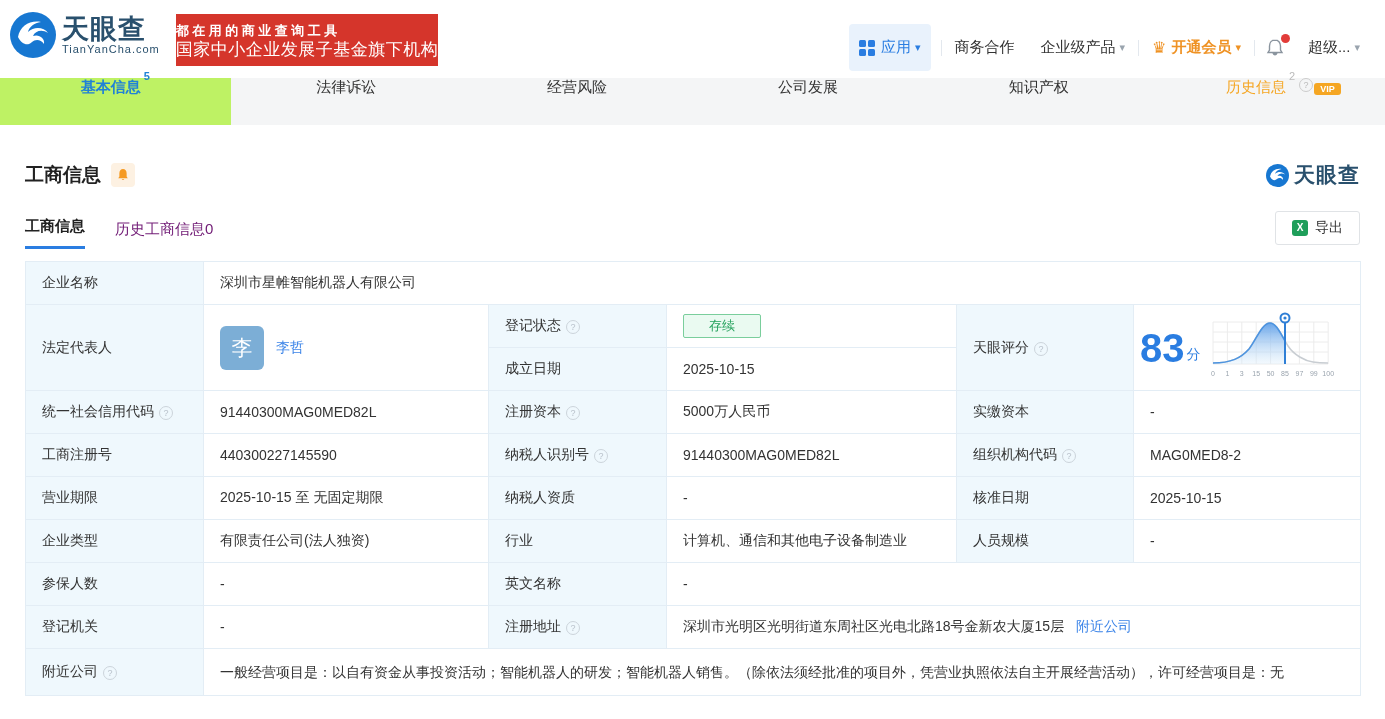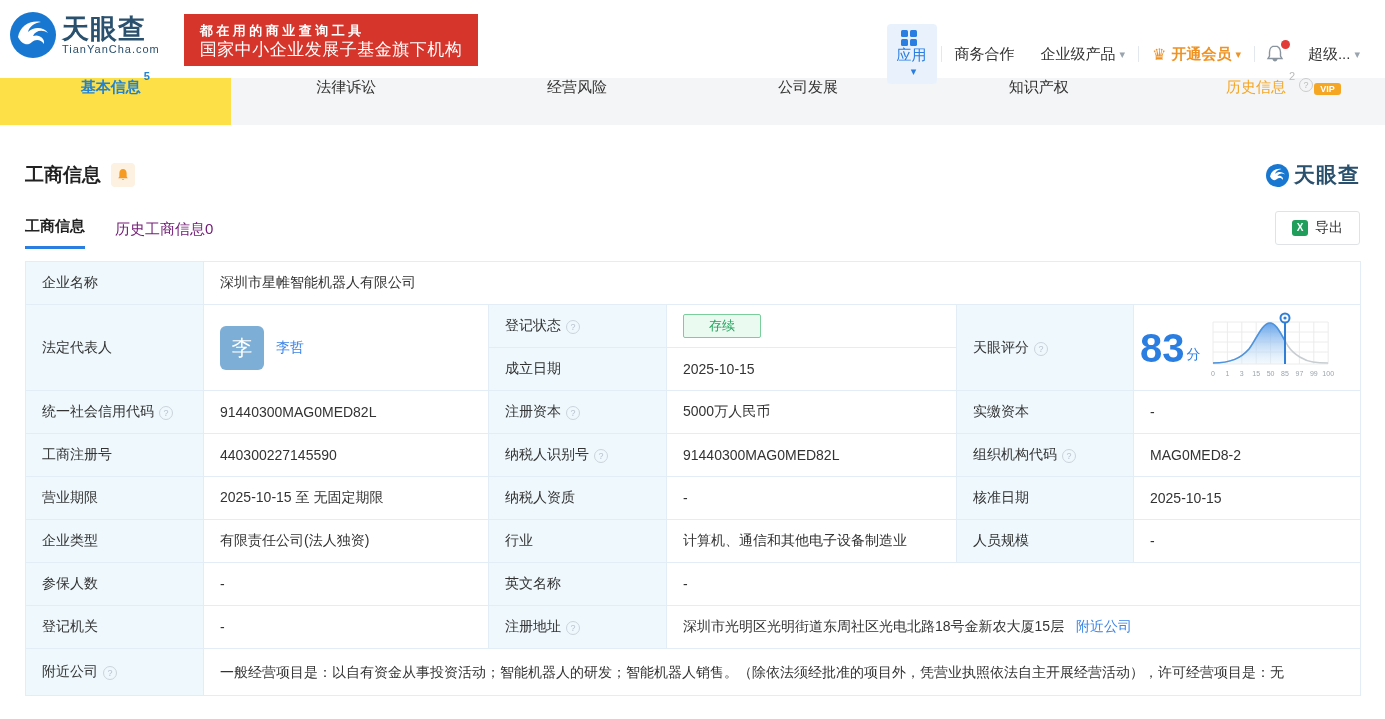--- a/index.html
+++ b/index.html
@@ -6,56 +6,56 @@
   html,body { width:1385px; height:719px; overflow:hidden; background:#fff;
     font-family:"Liberation Sans","DejaVu Sans",sans-serif; color:#333; }
 
   
   .topbar { display:flex; align-items:flex-start; padding:8px 12px 0 10px; height:70px; }
   .logo { display:flex; align-items:center; margin-top:4px; }
   .logo-swirl { width:46px; height:46px; flex:0 0 46px; }
   .logo-txt { margin-left:6px; }
   .logo-brand { font-size:27px; font-weight:bold; color:#29506d; letter-spacing:1px; line-height:28px; }
   .logo-domain { font-size:11px; color:#29506d; letter-spacing:1px; }
-  .slogan { margin:6px 0 0 24px; background:#d5352b; color:#fff; padding:7px 16px; line-height:19px; }
+  .slogan { margin:6px 0 0 16px; background:#d5352b; color:#fff; padding:7px 0; line-height:19px; }
   .slogan-l1 { font-size:13px; font-weight:bold; letter-spacing:3.5px; }
   .slogan-l2 { font-size:17px; letter-spacing:0.5px; }
   .search-area { margin-left:15px; }
   .search-tabs { display:flex; align-items:flex-end; height:27px; }
   .search-tab { font-size:14px; padding:4px 13px; cursor:pointer; color:#333; }
   .search-tab.active { background:#2a7de1; color:#fff; }
   .search-row { display:flex; }
   .search-box { position:relative; width:285px; }
   .search-box input { width:100%; height:37px; border:1px solid #c7d3de; border-right:none;
     padding:0 34px 0 12px; font-size:14px; color:#333; outline:none;
     font-family:"Liberation Sans","DejaVu Sans",sans-serif; }
   .clear-ic { position:absolute; right:10px; top:10px; width:17px; height:17px; border-radius:50%;
     background:#ccd4db; color:#fff; font-size:12px; line-height:17px; text-align:center; cursor:pointer; }
   .search-btn { width:80px; height:37px; background:#2a7de1; color:#fff; border:none;
     font-size:15px; cursor:pointer; font-family:"Liberation Sans","DejaVu Sans",sans-serif; }
   .top-menu { margin-left:auto; margin-top:16px; display:flex; align-items:center; font-size:15px; }
   .menu-item { display:flex; align-items:center; padding:0 13px; cursor:pointer; white-space:nowrap; }
   .menu-sep { width:1px; height:16px; background:#e3e8ee; }
-  .apps-item { background:#e9f2fc; border-radius:4px; padding:6px 10px; color:#2a7de1; margin-right:4px;flex-direction:column; }
+  .apps-item { background:#e9f2fc; border-radius:4px; padding:14px 10px; color:#2a7de1; margin-right:10px; }
   .grid-ic { display:inline-grid; grid-template-columns:7px 7px; grid-gap:2px; margin-right:6px; }
   .grid-ic i { width:7px; height:7px; background:#2a7de1; border-radius:1.5px; }
   .caret { font-size:11px; margin-left:4px; color:#9aa4ae; }
   .apps-item .caret { color:#2a7de1; }
   .vip-item { color:#ef9224; font-weight:bold; }
   .vip-item .caret { color:#ef9224; }
   .crown-ic { font-size:16px; margin-right:5px; color:#ef9224; font-weight:normal; }
   .bell-wrap { position:relative; padding:0 10px; cursor:pointer; }
   .bell-svg { width:20px; height:20px; display:block; }
   .red-dot { position:absolute; top:-4px; right:5px; width:9px; height:9px; border-radius:50%; background:#e23c39; }
 
   
   .nav-tabs { margin-top:8px; background:#f4f5f6; display:flex; height:47px; }
   .nav-tab { flex:1; display:flex; align-items:flex-start; justify-content:center; font-size:15px;
     color:#333; cursor:pointer; position:relative; }
-  .nav-tab.active { background:#fde047; color:#2082d6; font-weight:bold; }
+  .nav-tab.active { background:#bef264; color:#2082d6; font-weight:bold; }
   .tab-count { font-size:11px; margin:-8px 0 0 3px; color:#2082d6; }
   .nav-tab.vip-tab { color:#f5a623; }
   .nav-tab.vip-tab .tab-count { color:#bbb; }
   .tab-help { width:14px; height:14px; border:1px solid #ccc; border-radius:50%; color:#bbb;
     font-size:9px; line-height:12px; text-align:center; margin-left:4px; }
   .vip-badge { position:absolute; top:5px; margin-left:116px; background:#f5a623; color:#fff;
     font-size:9px; font-weight:bold; padding:1px 6px; border-radius:3px; }
 
   
   main { padding:0 25px; }

